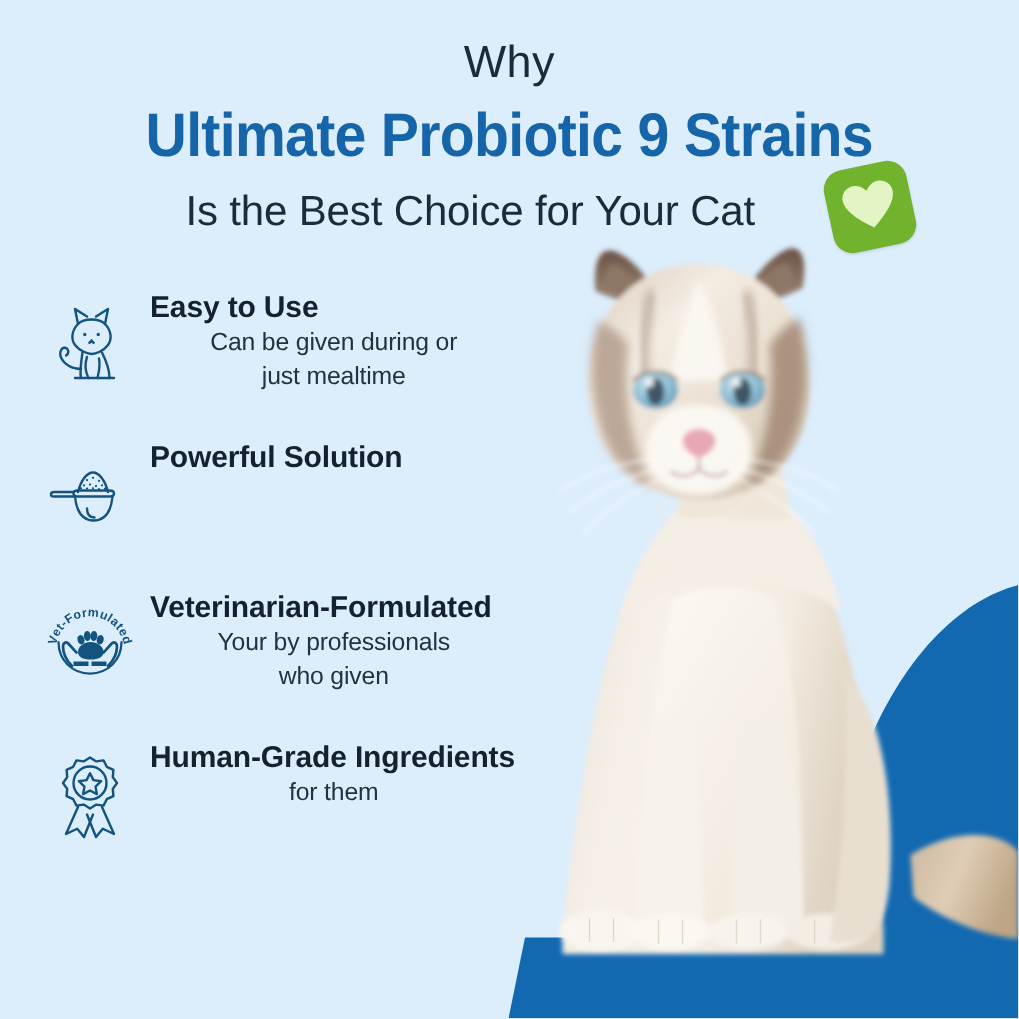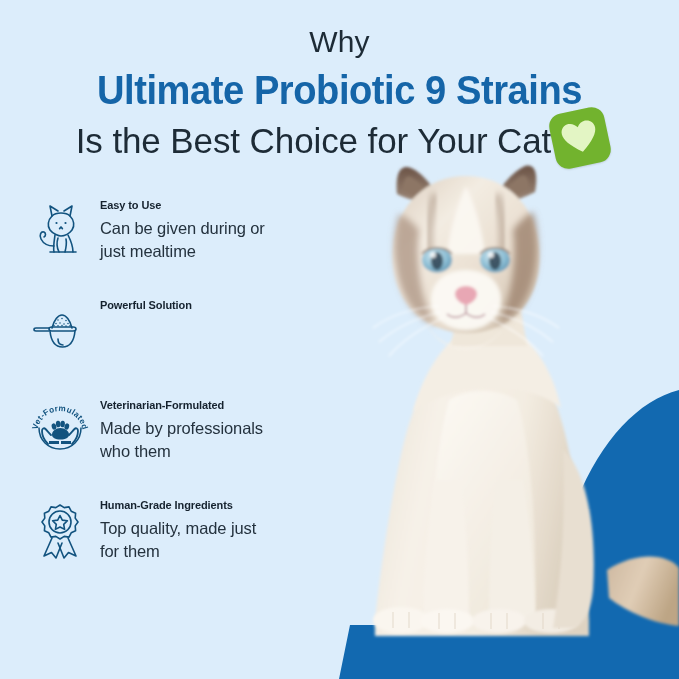--- a/index.html
+++ b/index.html
@@ -59,21 +59,21 @@
     top: 121px;
     left: 0;
     width: 679px;
     height: 44px;
   }
   .subtitle {
     position: absolute;
     top: 0;
     left: 0;
     width: 679px;
-    font-size: 35px;
+    font-size: 28px;
     font-weight: 400;
     color: #1d2b36;
     line-height: 40px;
     letter-spacing: -0.1px;
     padding-right: 52px;
     box-sizing: border-box;
   }
   .heart-badge {
     position: absolute;
     left: 552px;
@@ -147,33 +147,34 @@
     height: 64px;
     display: block;
   }
   .feature-text {
     position: absolute;
     left: 100px;
     top: 0;
     width: 245px;
   }
   .feature-title {
-    font-size: 11px;
+    font-size: 20px;
     font-weight: 700;
     color: #15222e;
     line-height: 22px;
     letter-spacing: -0.1px;
     margin-bottom: 1px;
   }
   .feature-desc {
     font-size: 16.5px;
     font-weight: 400;
     color: #24323e;
     line-height: 23px;
     letter-spacing: -0.1px;
+    text-align: center;
   }
   .feature-desc span { display: block; }
 </style>
 </head>
 <body>
 
 <div id="infographic">
 
   <div class="photo-area">
 
@@ -417,22 +418,22 @@
             <ellipse cx="30.2" cy="26" rx="2.3" ry="3.3" transform="rotate(-5 30.2 26)"></ellipse>
             <ellipse cx="34.6" cy="26" rx="2.3" ry="3.3" transform="rotate(5 34.6 26)"></ellipse>
             <ellipse cx="38.8" cy="28.5" rx="2.3" ry="3.2" transform="rotate(16 38.8 28.5)"></ellipse>
             <path d="M32.4 30 C 37 30 41 33 41 36.6 C 41 40 37.6 41.6 32.4 41.6 C 27.2 41.6 24 40 24 36.6 C 24 33 27.8 30 32.4 30 Z"></path>
           </g>
         </svg>
       </div>
       <div class="feature-text">
         <div class="feature-title">Veterinarian-Formulated</div>
         <div class="feature-desc">
-          <span>Made by professionals</span>
-          <span>who them</span>
+          <span>Your by professionals</span>
+          <span>who given</span>
         </div>
       </div>
     </div>
 
     <div class="feature">
       <div class="feature-icon">
         <svg viewBox="0 0 64 64" fill="none" stroke="currentColor" stroke-width="1.6" stroke-linecap="round" stroke-linejoin="round" xmlns="http://www.w3.org/2000/svg">
 
           <path d="M24 40 L 16 58 L 23.5 54.5 L 28 60 L 34 45"></path>
           <path d="M40 40 L 48 58 L 40.5 54.5 L 36 60 L 30 45"></path>
@@ -442,20 +443,19 @@
                    L 43.2 34.8 L 41 39.1 L 36.2 38.4 L 32 41 L 27.8 38.4 L 23 39.1 L 20.8 34.8 L 16.4 32.8
                    L 16.8 27.9 L 14 24 L 16.8 20.1 L 16.4 15.2 L 20.8 13.2 L 23 8.9 L 27.8 9.6 Z"></path>
           <circle cx="32" cy="24" r="11"></circle>
 
           <path d="M32 17.5 L 34.3 22.1 L 39.4 22.8 L 35.7 26.4 L 36.6 31.4 L 32 29 L 27.4 31.4 L 28.3 26.4 L 24.6 22.8 L 29.7 22.1 Z"></path>
         </svg>
       </div>
       <div class="feature-text">
         <div class="feature-title">Human-Grade Ingredients</div>
         <div class="feature-desc">
-          <span>Top quality, made just</span>
           <span>for them</span>
         </div>
       </div>
     </div>
 
   </div>
 </div>
 
 </body></html>

